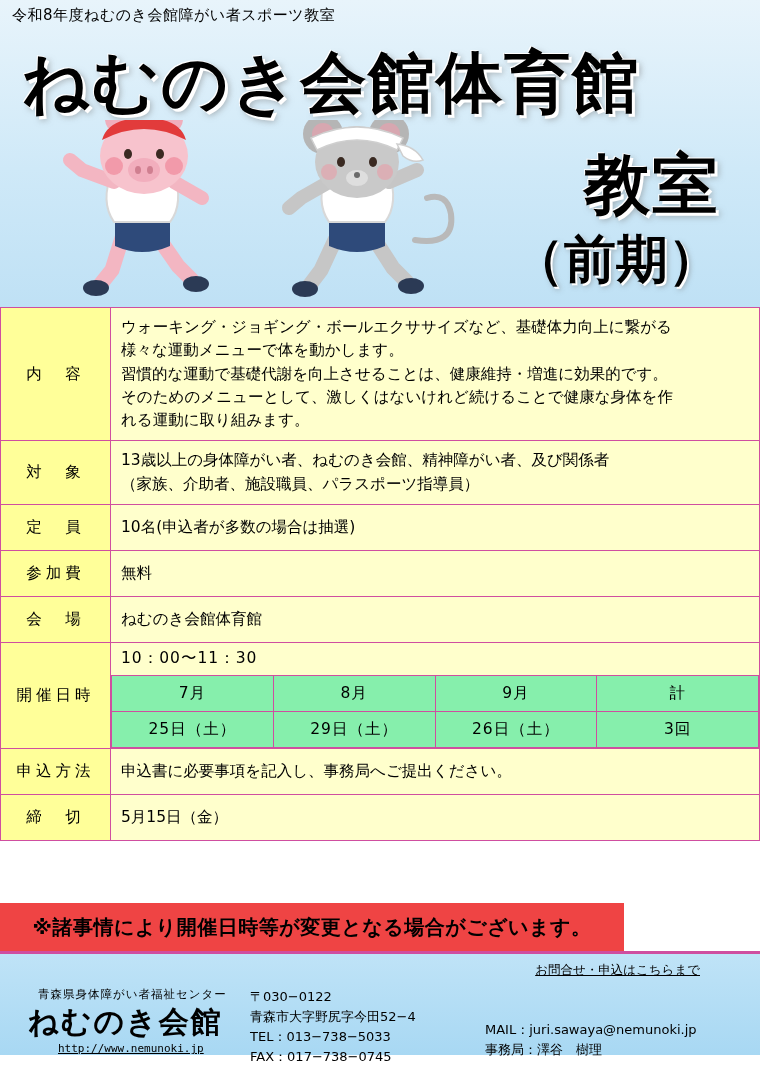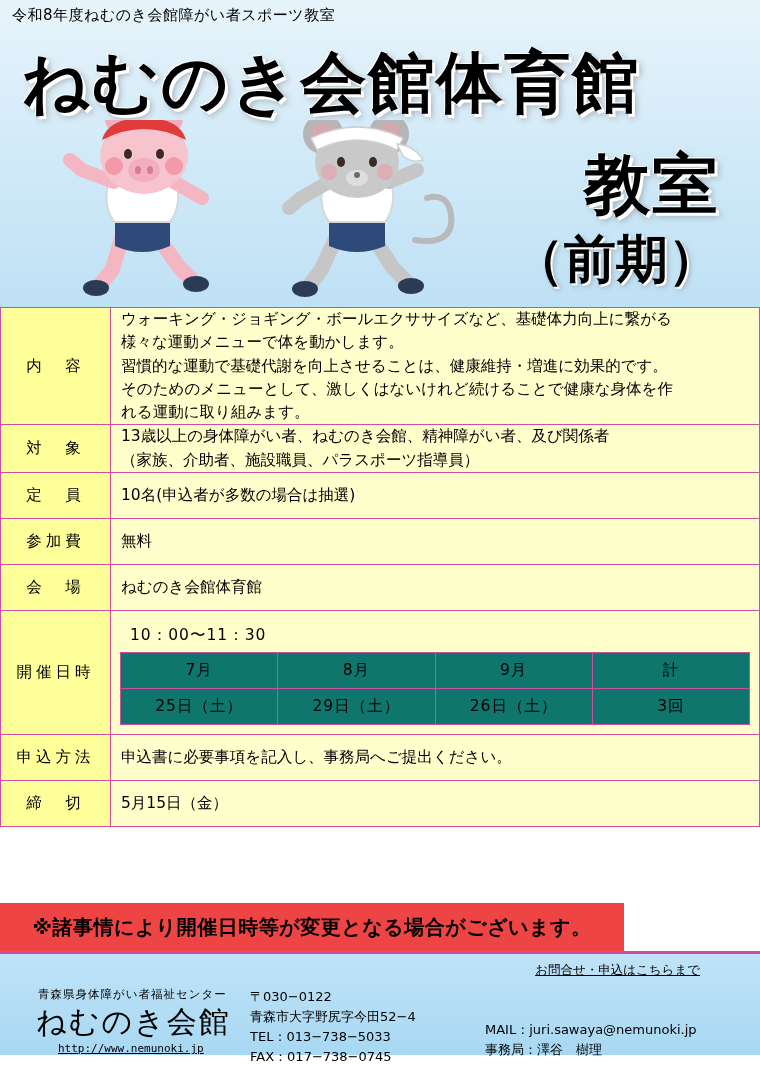--- a/index.html
+++ b/index.html
@@ -67,41 +67,41 @@
   }
   td.lbl{
     width:105px;
     background:#ffff99;
     text-align:center;
     letter-spacing:4px;
     padding:12px 2px;
   }
   td.val{
     background:#ffffcc;
-    padding:0 10px;
+    padding:8px 10px;
     line-height:1.5;
   }
   .val-line{display:block;}
 
   
   table.sched{
     border-collapse:collapse;width:100%;table-layout:fixed;
   }
   table.sched td{
     border:1px solid #cf4ea0;
     text-align:center;
     padding:7px 2px;
     font-size:15.5px;
-    background:#0f766e;
+    background:#86efac;
     letter-spacing:1px;
   }
   .sched-top{
     padding:5px 10px 6px 10px;font-size:15.5px;letter-spacing:1px;
   }
-  td.schedcell{padding:9px;background:#ffffcc;}
+  td.schedcell{padding:0;background:#ffffcc;}
 
   
   .notice{
     position:absolute;left:0;top:903px;width:624px;height:48px;
     background:#ef4444;
     display:flex;align-items:center;justify-content:center;
     font-size:20px;font-weight:bold;color:#000;
     font-family:"DejaVu Sans",sans-serif;
     border-bottom:1px solid #cccccc;
     letter-spacing:0.5px;
@@ -118,22 +118,22 @@
     position:absolute;right:60px;top:8px;
     font-size:12.5px;color:#000;text-decoration:underline;
     font-family:"DejaVu Sans",sans-serif;
   }
   .org-small{
     position:absolute;left:38px;top:33px;
     font-size:11.5px;color:#000;letter-spacing:1px;
     font-family:"DejaVu Sans",sans-serif;
   }
   .org-big{
-    position:absolute;left:36px;top:48px;
-    font-size:30px;font-weight:normal;color:#000;letter-spacing:2px;
+    position:absolute;left:28px;top:48px;
+    font-size:30px;font-weight:bold;color:#000;letter-spacing:2px;
     font-family:"DejaVu Serif","Liberation Serif",serif;
   }
   .org-url{
     position:absolute;left:58px;top:88px;
     font-size:11px;color:#000;text-decoration:underline;
     font-family:"DejaVu Sans Mono",monospace;
   }
   .addr{
     position:absolute;left:250px;top:33px;
     font-size:13px;color:#000;line-height:1.55;

